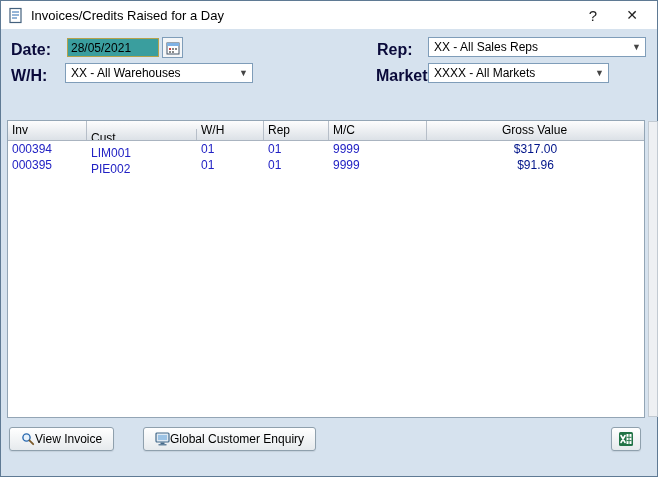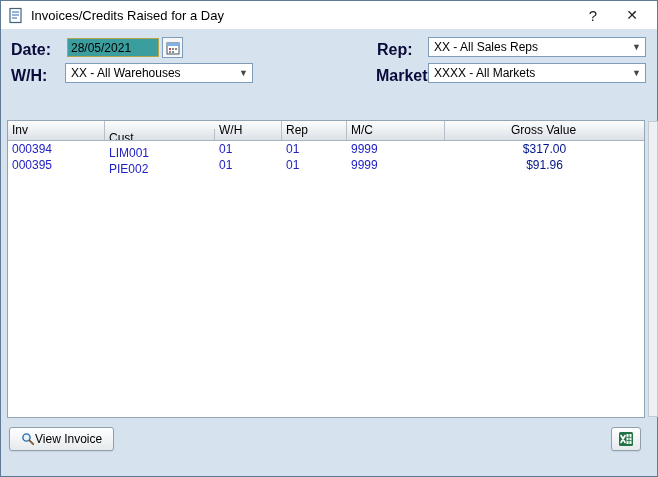--- a/index.html
+++ b/index.html
@@ -50,37 +50,37 @@
     border:1px solid #7f9db9; font-size:12px; color:#000;
     display:flex; align-items:center; padding-left:5px;
   }
   .dd .chev {
     margin-left:auto; width:17px; height:100%;
     display:flex; align-items:center; justify-content:center;
     color:#444; font-size:9px;
   }
   .dd-wh     { left:64px;  top:62px; width:188px; }
   .dd-rep    { left:427px; top:36px; width:218px; }
-  .dd-market { left:427px; top:62px; width:218px; }
+  .dd-market { left:427px; top:62px; width:181px; }
   
   .grid {
     position:absolute; left:6px; top:119px; width:638px; height:298px;
     background:#ffffff; border:1px solid #93a5b5;
   }
   .thead {
     display:flex; height:20px;
     background:linear-gradient(#fdfdfd,#dce1e7);
     border-bottom:1px solid #aab4c0;
     font-size:12px; color:#000;
   }
   .th {
     padding:2px 4px; border-right:1px solid #b6bec8;
     white-space:nowrap; overflow:hidden;
   }
-  .c-inv   { width:97px; }
+  .c-inv   { width:79px; }
   .c-cust  { width:110px;margin-top:8px; }
   .c-wh    { width:67px; }
   .c-rep   { width:65px; }
   .c-mc    { width:98px; }
   .c-gross { flex:1; text-align:center; border-right:none; padding-right:6px; }
   .trow {
     display:flex; height:16px; font-size:12px; color:#2222c4;
     align-items:center;
   }
   .td { padding:16px 4px; white-space:nowrap; overflow:hidden; }
@@ -188,20 +188,29 @@
   <div class="vscroll"></div>
 
   <div class="btn btn-view">
     <svg class="icon" width="14" height="14" viewBox="0 0 14 14">
       <circle cx="5.5" cy="5.5" r="3.6" fill="#e8f2fb" stroke="#2a6ab0" stroke-width="1.4"></circle>
       <line x1="8.4" y1="8.4" x2="12.2" y2="12.2" stroke="#7a5a2a" stroke-width="1.8" stroke-linecap="round"></line>
     </svg>
     <span>View Invoice</span>
   </div>
 
+  <div class="btn btn-gce">
+    <svg class="icon" width="15" height="14" viewBox="0 0 15 14">
+      <rect x="1" y="1" width="13" height="9" rx="1" fill="#dfe9f2" stroke="#456a8a" stroke-width="1.2"></rect>
+      <rect x="3" y="3" width="9" height="5" fill="#9cc3e5"></rect>
+      <rect x="5.5" y="10.5" width="4" height="1.6" fill="#456a8a"></rect>
+      <rect x="3.5" y="12.2" width="8" height="1.2" fill="#456a8a"></rect>
+    </svg>
+    <span>Global Customer Enquiry</span>
+  </div>
 
   <div class="btn btn-export">
     <svg class="icon" width="16" height="16" viewBox="0 0 16 16">
       <rect x="1" y="1" width="14" height="14" rx="1.5" fill="#217346"></rect>
       <rect x="8.5" y="3" width="5" height="10" fill="#ffffff"></rect>
       <line x1="8.5" y1="6.3" x2="13.5" y2="6.3" stroke="#217346" stroke-width="0.9"></line>
       <line x1="8.5" y1="9.6" x2="13.5" y2="9.6" stroke="#217346" stroke-width="0.9"></line>
       <line x1="11" y1="3" x2="11" y2="13" stroke="#217346" stroke-width="0.9"></line>
       <path d="M3 4.5 L7 11.5 M7 4.5 L3 11.5" stroke="#ffffff" stroke-width="1.6" stroke-linecap="round"></path>
     </svg>

